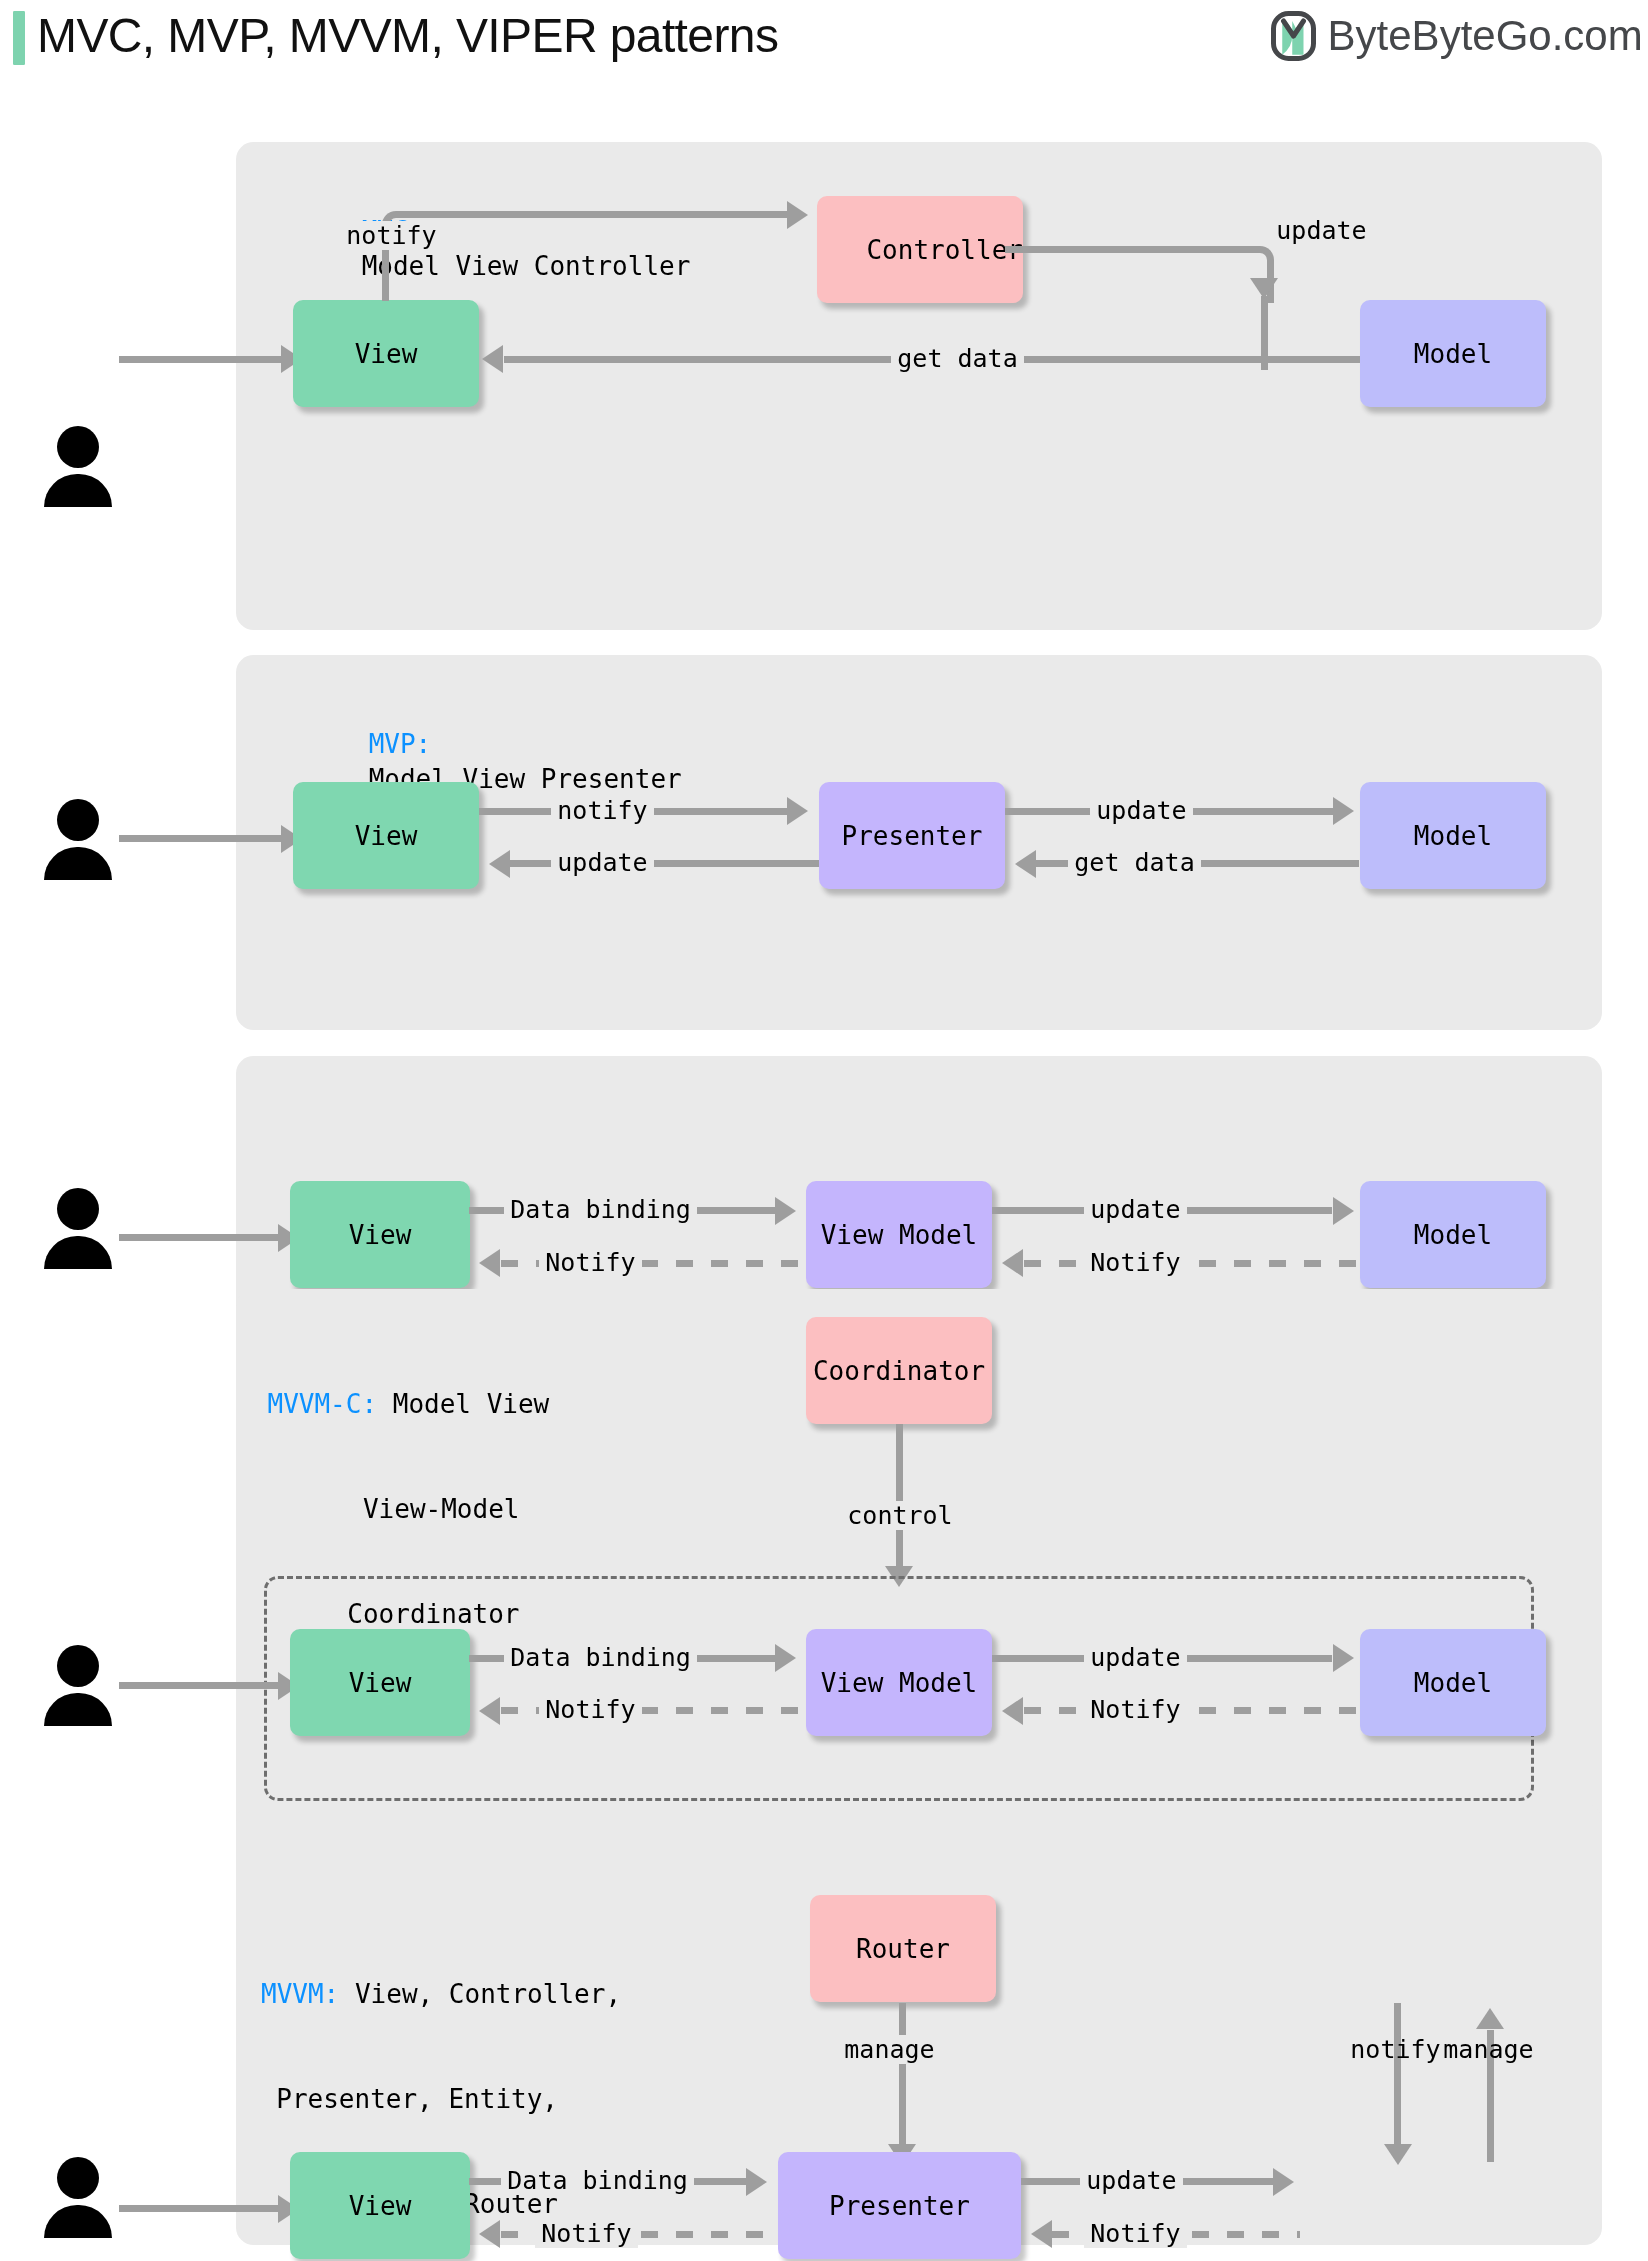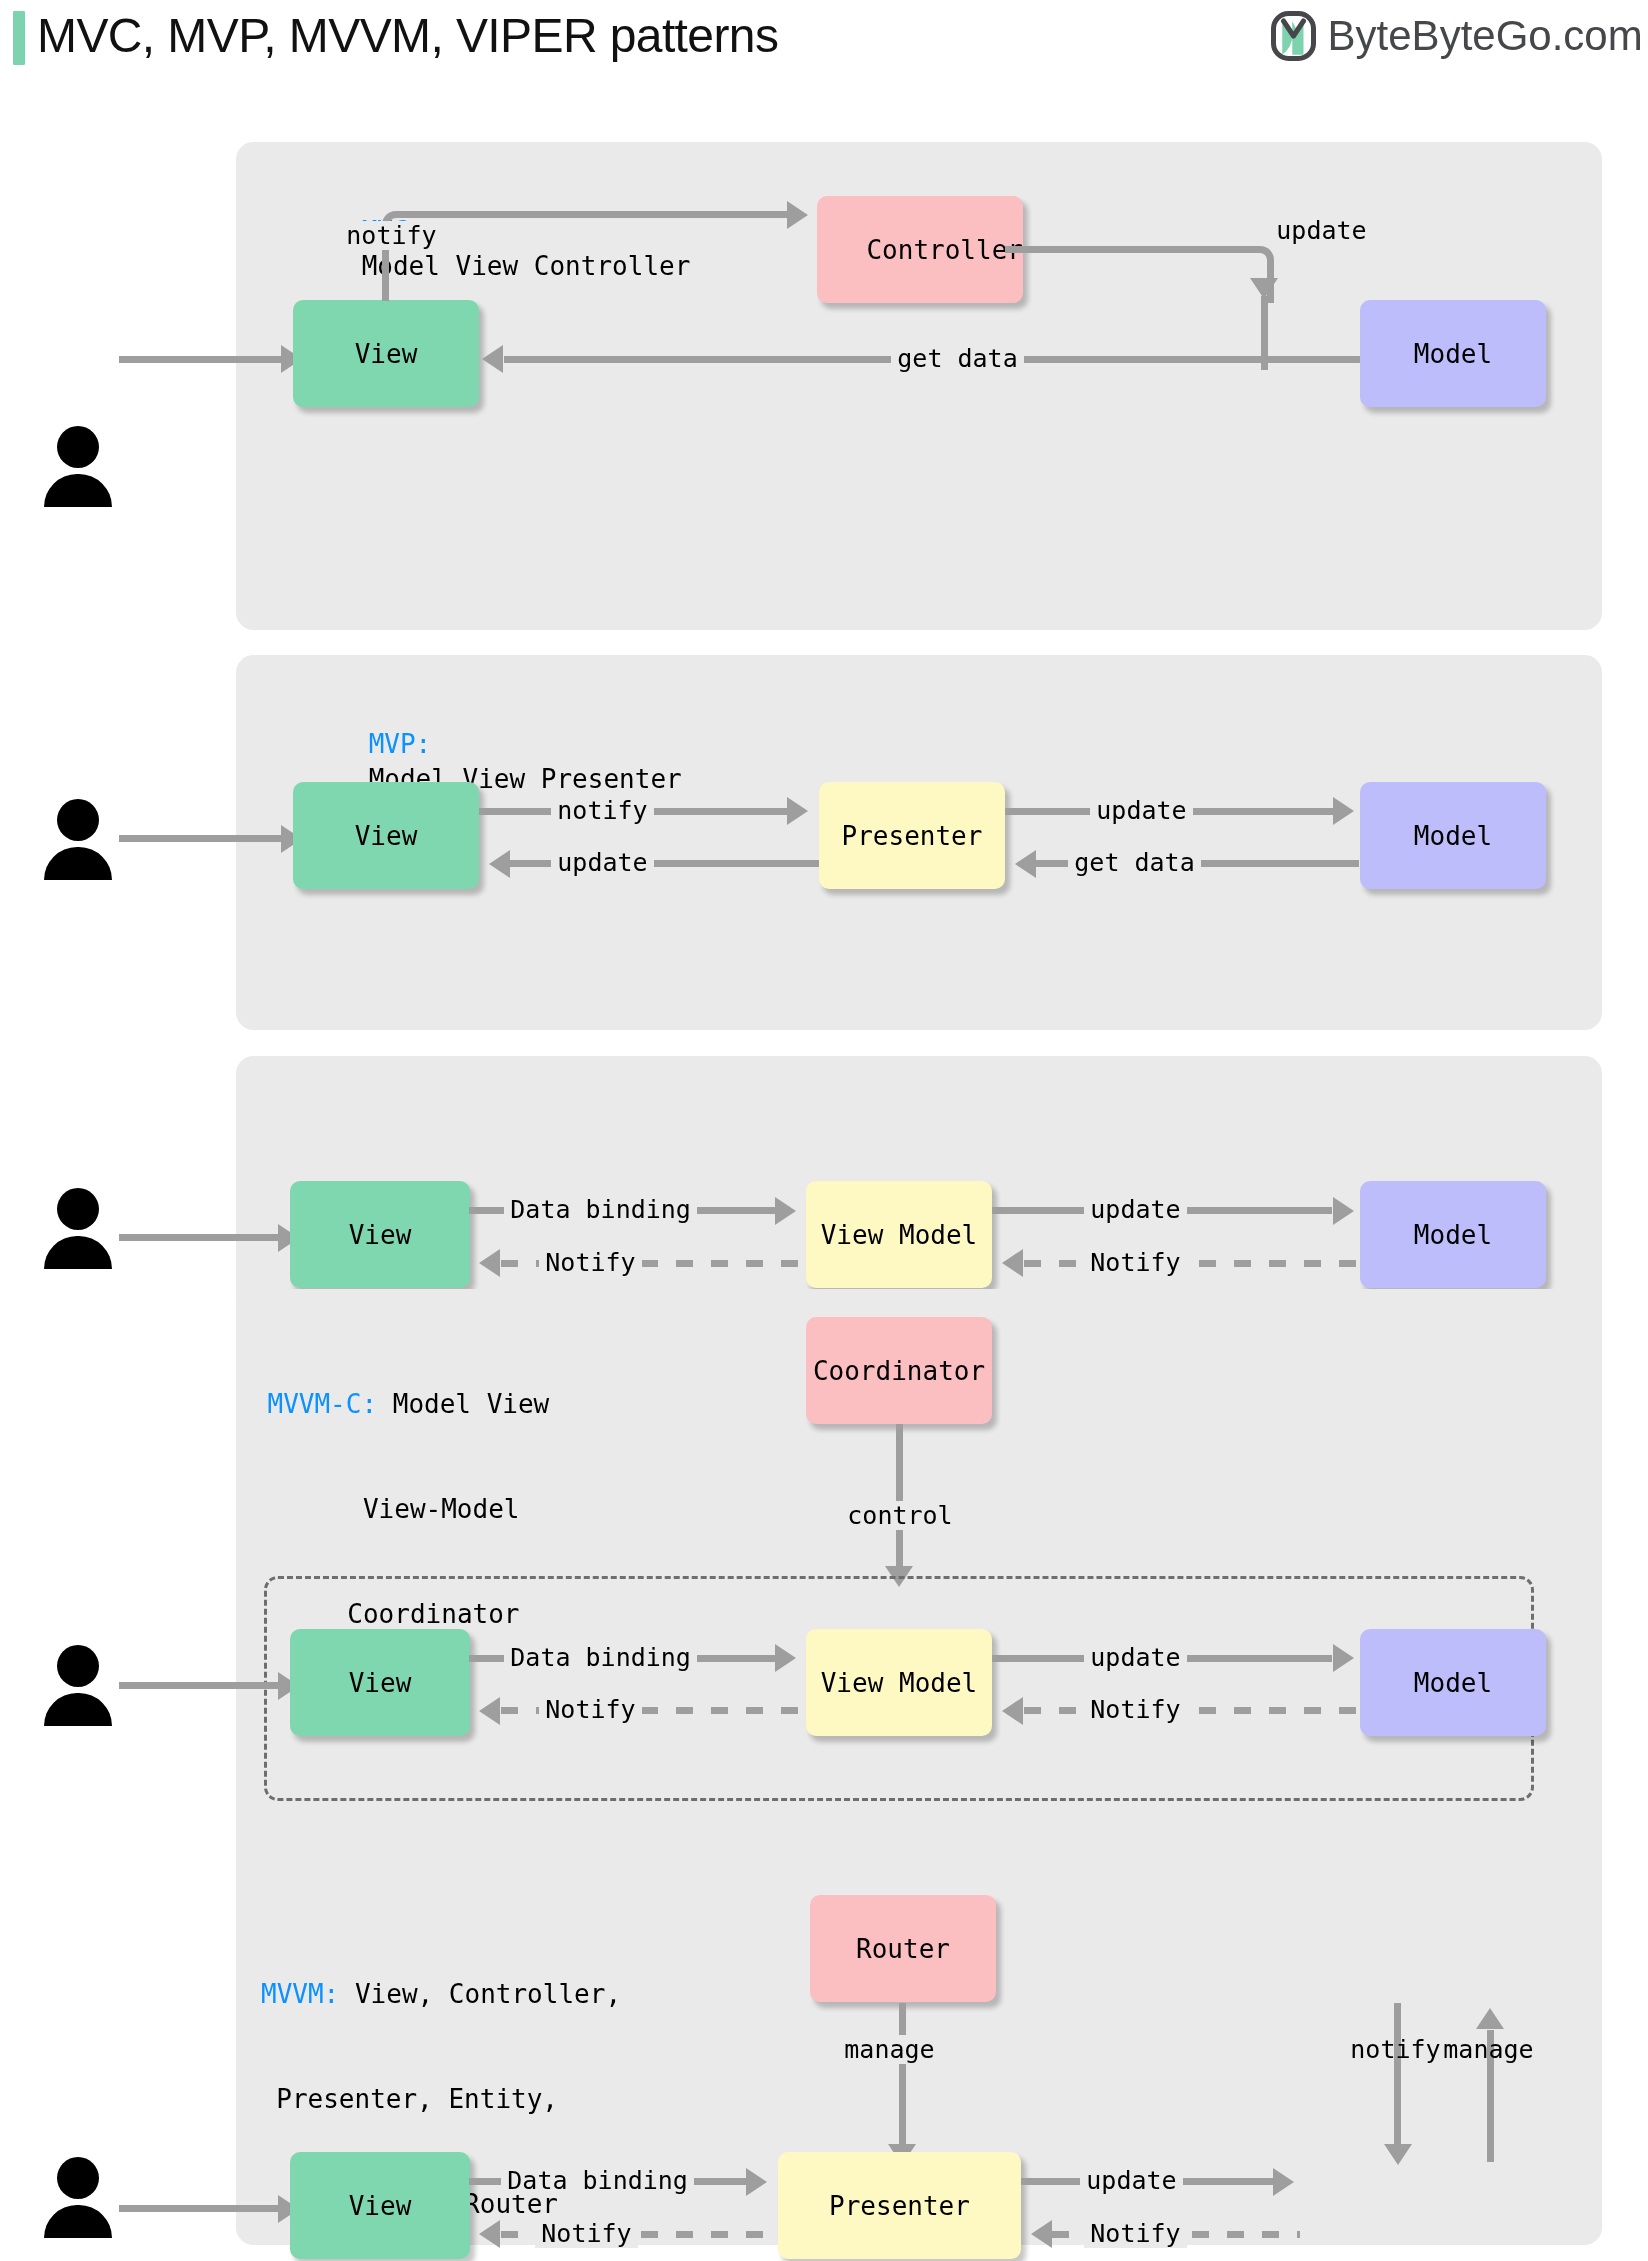--- a/index.html
+++ b/index.html
@@ -19,21 +19,21 @@
   .panel-title .kw{color:#0C91FF;}
   .t-right{text-align:right;}
 
   
   .node{position:absolute;border-radius:10px;display:flex;align-items:center;justify-content:center;
         font-size:26px;color:#000;box-shadow:4.4px 5.7px 5.7px rgba(0,0,0,0.22);white-space:nowrap;
         font-family:"DejaVu Sans Mono",monospace;}
   .c-view{background:#7FD7B0;}
   .c-model{background:#BDBDFB;}
   .c-ctrl{background:#FCBFC1;}
-  .c-vm{background:#fef9c3;text-align:center;}
+  .c-vm{background:#c4b5fd;text-align:center;}
   .c-inter{background:#FCC0FB;}
 
   
   .hline{position:absolute;height:7px;background:#9E9E9E;}
   .vline{position:absolute;width:7px;background:#9E9E9E;}
   .hdash{position:absolute;height:7px;
      background-image:linear-gradient(to right,#9E9E9E 0 50%,rgba(0,0,0,0) 50% 100%);
      background-size:35px 7px;background-repeat:repeat-x;}
   .arr{position:absolute;width:0;height:0;}
   .arr-r{border-top:14px solid transparent;border-bottom:14px solid transparent;border-left:21.4px solid #9E9E9E;}

